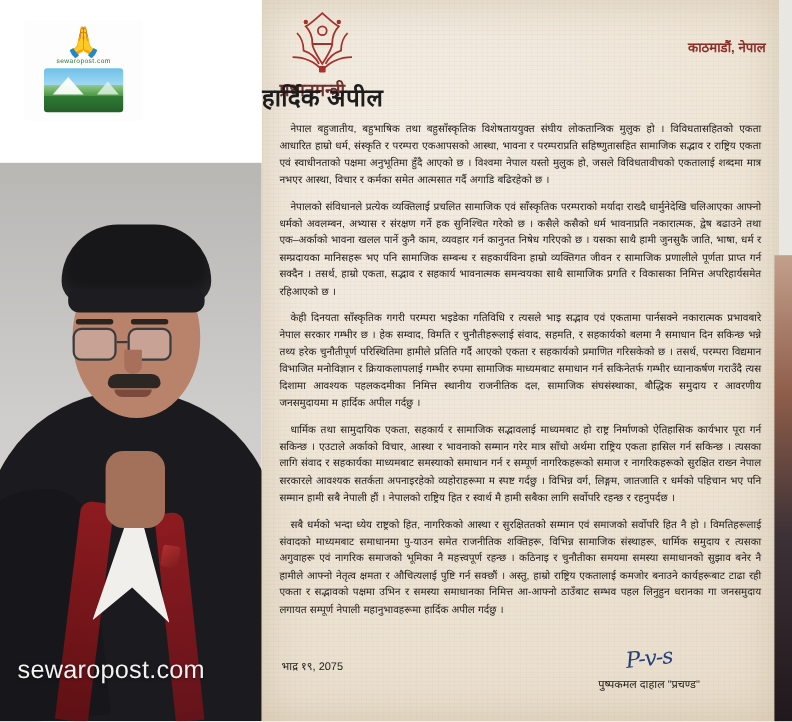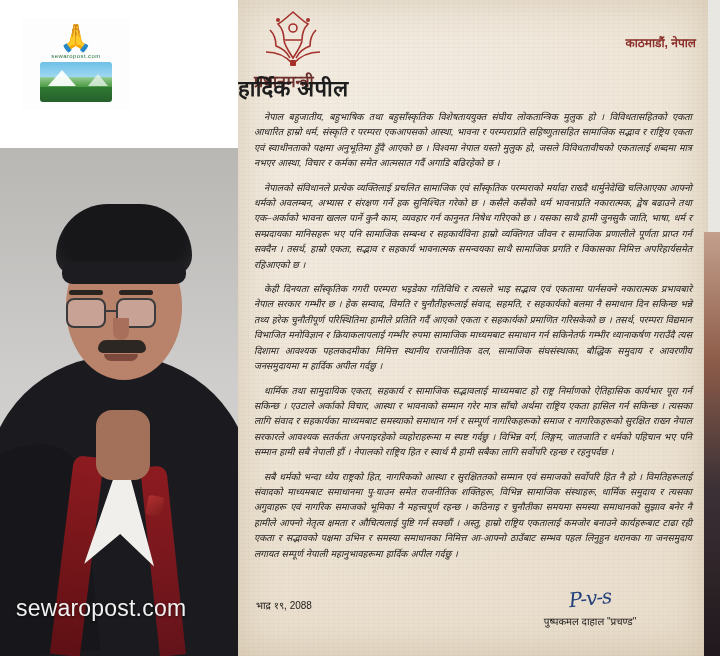--- a/index.html
+++ b/index.html
@@ -279,21 +279,20 @@
     left: 0; right: 0; top: 72px;
     font-size: 22px;
     font-weight: bold;
     color: #1d1d1d;
     letter-spacing: .4px;
   }
   .body-text {
     position: absolute;
     left: 16px; right: 16px; top: 110px;
     color: #1c1a18;
-    font-style: italic;
   }
   .body-text p {
     margin: 0 0 9px 0;
     font-size: 9.3px;
     line-height: 15.4px;
     text-align: justify;
     text-indent: 10px;
     word-spacing: .4px;
   }
   .sign-date {
@@ -385,21 +384,21 @@
     <div class="doc-title">हार्दिक अपील</div>
 
     <div class="body-text">
       <p>नेपाल बहुजातीय, बहुभाषिक तथा बहुसाँस्कृतिक विशेषताययुक्त संघीय लोकतान्त्रिक मुलुक हो । विविधतासहितको एकता आधारित हाम्रो धर्म, संस्कृति र परम्परा एकआपसको आस्था, भावना र परम्पराप्रति सहिष्णुतासहित सामाजिक सद्भाव र राष्ट्रिय एकता एवं स्वाधीनताको पक्षमा अनुभूतिमा हुँदै आएको छ । विश्वमा नेपाल यस्तो मुलुक हो, जसले विविधतावीचको एकतालाई शब्दमा मात्र नभएर आस्था, विचार र कर्मका समेत आत्मसात गर्दै अगाडि बढिरहेको छ ।</p>
       <p>नेपालको संविधानले प्रत्येक व्यक्तिलाई प्रचलित सामाजिक एवं साँस्कृतिक परम्पराको मर्यादा राख्दै धार्मुनेदेखि चलिआएका आफ्नो धर्मको अवलम्बन, अभ्यास र संरक्षण गर्ने हक सुनिश्चित गरेको छ । कसैले कसैको धर्म भावनाप्रति नकारात्मक, द्वेष बढाउने तथा एक–अर्काको भावना खलल पार्ने कुनै काम, व्यवहार गर्न कानुनत निषेध गरिएको छ । यसका साथै हामी जुनसुकै जाति, भाषा, धर्म र सम्प्रदायका मानिसहरू भए पनि सामाजिक सम्बन्ध र सहकार्यविना हाम्रो व्यक्तिगत जीवन र सामाजिक प्रणालीले पूर्णता प्राप्त गर्न सक्दैन । तसर्थ, हाम्रो एकता, सद्भाव र सहकार्य भावनात्मक समन्वयका साथै सामाजिक प्रगति र विकासका निमित्त अपरिहार्यसमेत रहिआएको छ ।</p>
       <p>केही दिनयता साँस्कृतिक गगरी परम्परा भइडेका गतिविधि र त्यसले भाइ सद्भाव एवं एकतामा पार्नसक्ने नकारात्मक प्रभावबारे नेपाल सरकार गम्भीर छ । हेक सम्वाद, विमति र चुनौतीहरूलाई संवाद, सहमति, र सहकार्यको बलमा नै समाधान दिन सकिन्छ भन्ने तथ्य हरेक चुनौतीपूर्ण परिस्थितिमा हामीले प्रतिति गर्दै आएको एकता र सहकार्यको प्रमाणित गरिसकेको छ । तसर्थ, परम्परा विद्यमान विभाजित मनोविज्ञान र क्रियाकलापलाई गम्भीर रुपमा सामाजिक माध्यमबाट समाधान गर्न सकिनेतर्फ गम्भीर ध्यानाकर्षण गराउँदै त्यस दिशामा आवश्यक पहलकदमीका निमित्त स्थानीय राजनीतिक दल, सामाजिक संघसंस्थाका, बौद्धिक समुदाय र आवरणीय जनसमुदायमा म हार्दिक अपील गर्दछु ।</p>
       <p>धार्मिक तथा सामुदायिक एकता, सहकार्य र सामाजिक सद्भावलाई माध्यमबाट हो राष्ट्र निर्माणको ऐतिहासिक कार्यभार पूरा गर्न सकिन्छ । एउटाले अर्काको विचार, आस्था र भावनाको सम्मान गरेर मात्र साँचो अर्थमा राष्ट्रिय एकता हासिल गर्न सकिन्छ । त्यसका लागि संवाद र सहकार्यका माध्यमबाट समस्याको समाधान गर्न र सम्पूर्ण नागरिकहरूको समाज र नागरिकहरूको सुरक्षित राख्न नेपाल सरकारले आवश्यक सतर्कता अपनाइरहेको व्यहोराहरूमा म स्पष्ट गर्दछु । विभिन्न वर्ग, लिङ्गम, जातजाति र धर्मको पहिचान भए पनि सम्मान हामी सबै नेपाली हौं । नेपालको राष्ट्रिय हित र स्वार्थ मै हामी सबैका लागि सर्वोपरि रहन्छ र रहनुपर्दछ ।</p>
       <p>सबै धर्मको भन्दा ध्येय राष्ट्रको हित, नागरिकको आस्था र सुरक्षिततको सम्मान एवं समाजको सर्वोपरि हित नै हो । विमतिहरूलाई संवादको माध्यमबाट समाधानमा पु-याउन समेत राजनीतिक शक्तिहरू, विभिन्न सामाजिक संस्थाहरू, धार्मिक समुदाय र त्यसका अगुवाहरू एवं नागरिक समाजको भूमिका नै महत्त्वपूर्ण रहन्छ । कठिनाइ र चुनौतीका समयमा समस्या समाधानको सुझाव बनेर नै हामीले आफ्नो नेतृत्व क्षमता र औचित्यलाई पुष्टि गर्न सक्छौं । अस्तु, हाम्रो राष्ट्रिय एकतालाई कमजोर बनाउने कार्यहरूबाट टाढा रही एकता र सद्भावको पक्षमा उभिन र समस्या समाधानका निमित्त आ-आफ्नो ठाउँबाट सम्भव पहल लिनुहुन धरानका गा जनसमुदाय लगायत सम्पूर्ण नेपाली महानुभावहरूमा हार्दिक अपील गर्दछु ।</p>
     </div>
 
-    <div class="sign-date">भाद्र १९, 2088</div>
+    <div class="sign-date">भाद्र १९, 2075</div>
 
     <div class="signature-wrap">
       <div class="signature">P-v-s</div>
       <div class="sign-name">पुष्पकमल दाहाल "प्रचण्ड"</div>
     </div>
   </div>
 
   <div class="right-sliver"></div>
 </div>
 

